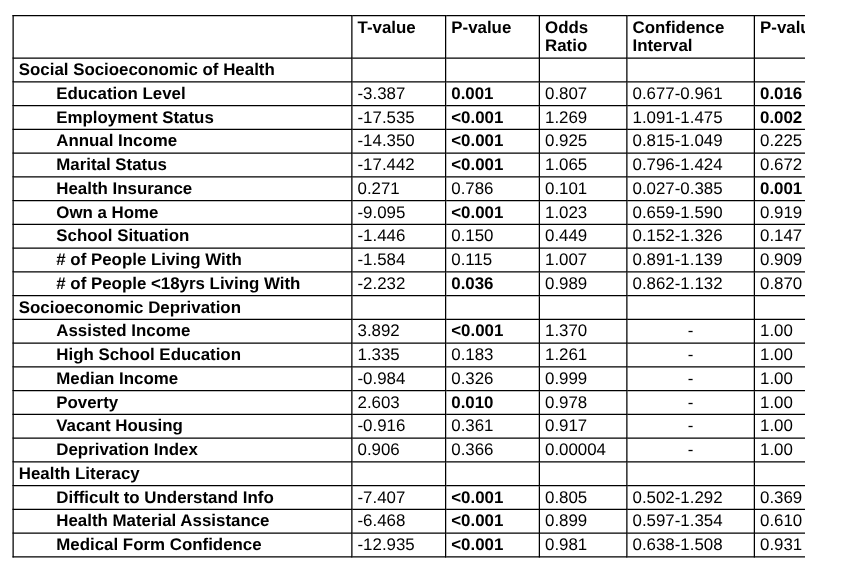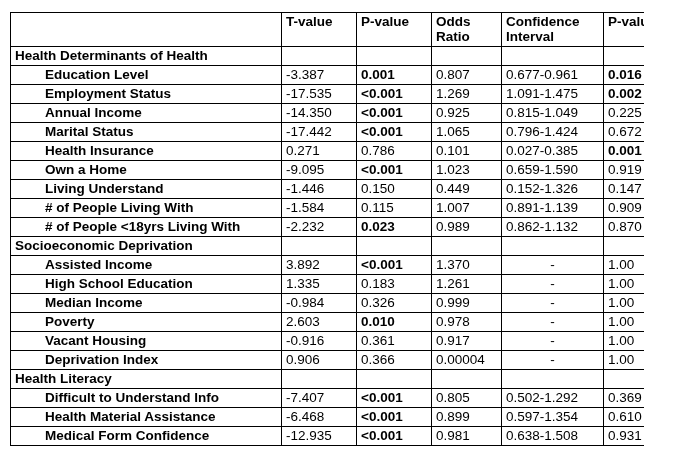--- a/index.html
+++ b/index.html
@@ -69,21 +69,21 @@
         <th></th>
         <th>T-value</th>
         <th>P-value</th>
         <th>Odds Ratio</th>
         <th>Confidence Interval</th>
         <th>P-value</th>
       </tr>
     </thead>
     <tbody>
         <tr>
-          <td class="section-title">Health Determinants of Health</td>
+          <td class="section-title">Social Socioeconomic of Health</td>
           <td></td>
           <td></td>
           <td></td>
           <td></td>
           <td></td>
         </tr>
         <tr>
           <td class="row-label">Education Level</td>
           <td class="num">-3.387</td>
           <td class="num bold">0.001</td>
@@ -125,39 +125,39 @@
         </tr>
         <tr>
           <td class="row-label">Own a Home</td>
           <td class="num">-9.095</td>
           <td class="num bold">&lt;0.001</td>
           <td class="num">1.023</td>
           <td class="num">0.659-1.590</td>
           <td class="num">0.919</td>
         </tr>
         <tr>
-          <td class="row-label">Living Understand</td>
+          <td class="row-label">School Situation</td>
           <td class="num">-1.446</td>
           <td class="num">0.150</td>
           <td class="num">0.449</td>
           <td class="num">0.152-1.326</td>
           <td class="num">0.147</td>
         </tr>
         <tr>
           <td class="row-label"># of People Living With</td>
           <td class="num">-1.584</td>
           <td class="num">0.115</td>
           <td class="num">1.007</td>
           <td class="num">0.891-1.139</td>
           <td class="num">0.909</td>
         </tr>
         <tr>
           <td class="row-label"># of People &lt;18yrs Living With</td>
           <td class="num">-2.232</td>
-          <td class="num bold">0.023</td>
+          <td class="num bold">0.036</td>
           <td class="num">0.989</td>
           <td class="num">0.862-1.132</td>
           <td class="num">0.870</td>
         </tr>
         <tr>
           <td class="section-title">Socioeconomic Deprivation</td>
           <td></td>
           <td></td>
           <td></td>
           <td></td>

